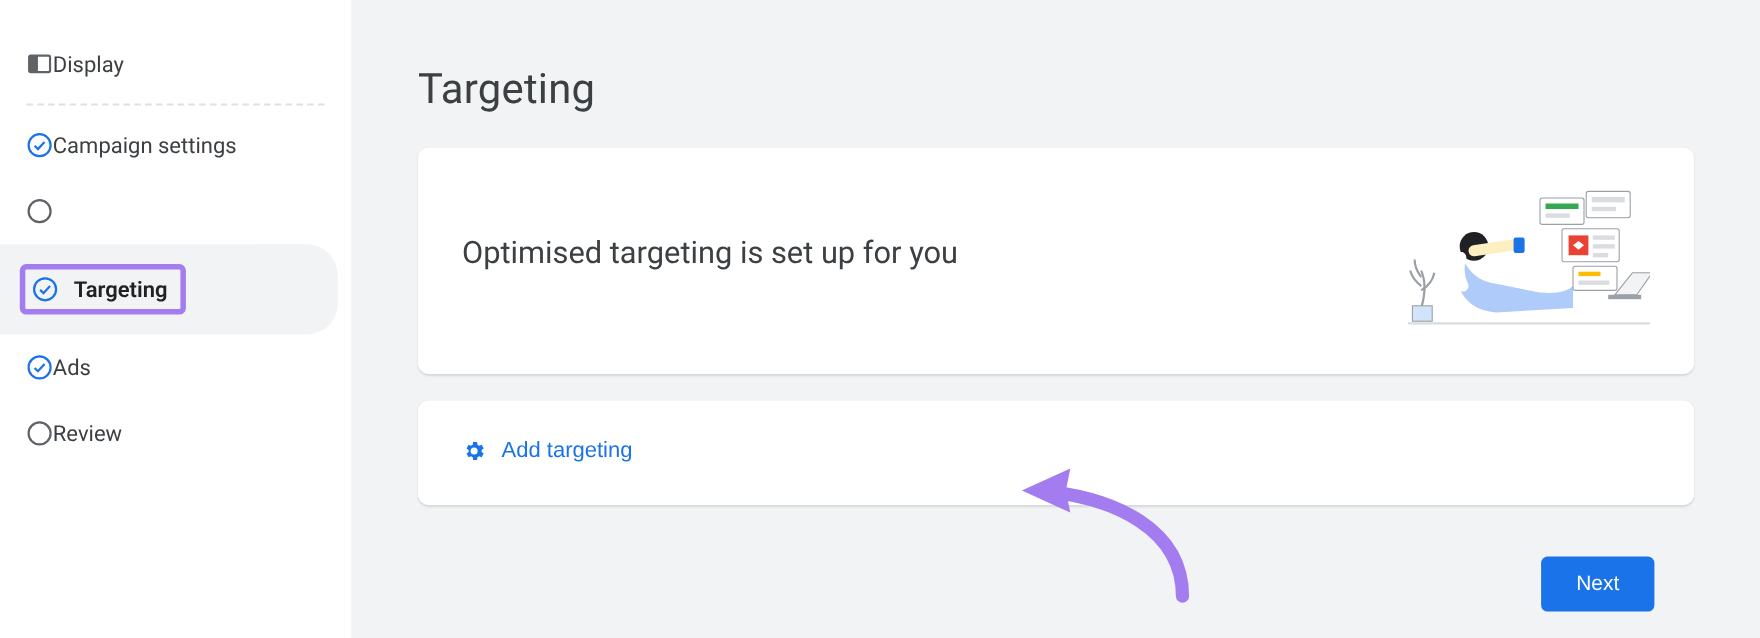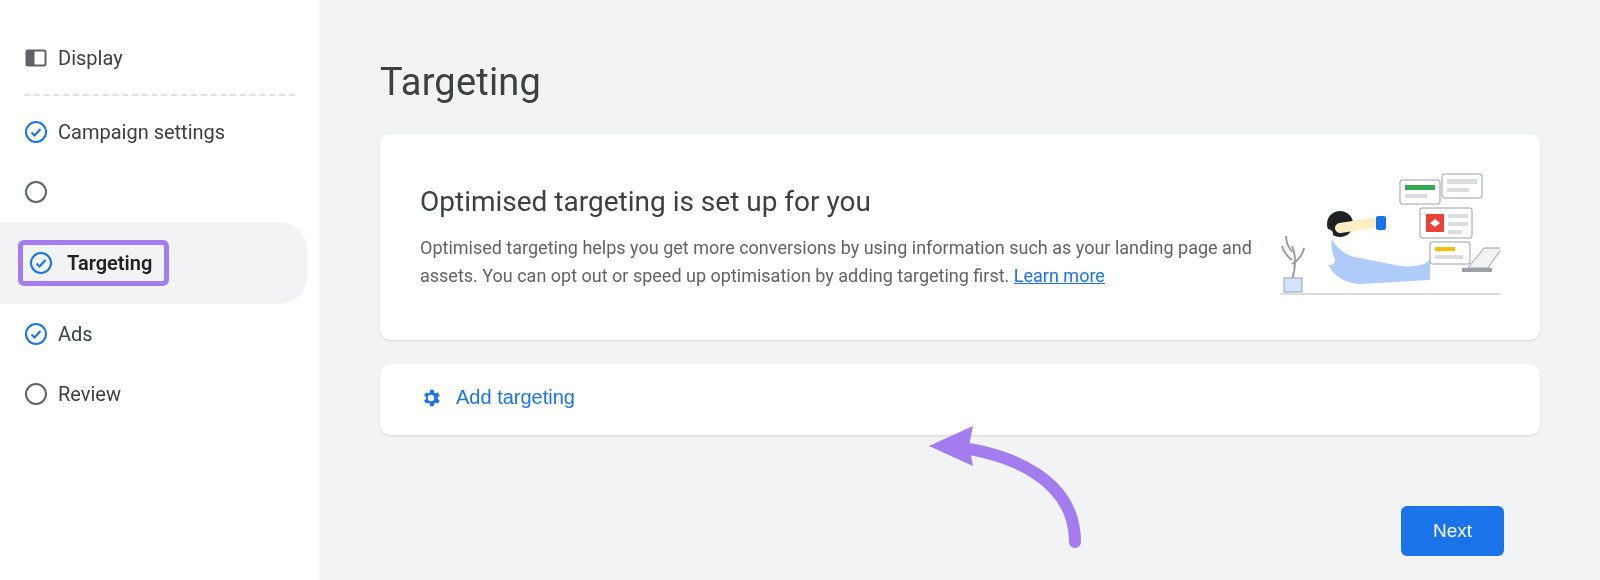--- a/index.html
+++ b/index.html
@@ -1,40 +1,40 @@
 <!DOCTYPE html>
 <html><head>
 <meta charset="utf-8">
 <style>
   * { box-sizing: border-box; margin: 0; padding: 0; }
   html, body { width: 1600px; height: 580px; font-family: "Google Sans", Roboto, Arial, sans-serif; background: #f1f3f4; color: #3c4043; overflow: hidden; }
   .app { display: flex; width: 100%; height: 100%; }
 
   
   .sidebar { width: 320px; background: #fff; padding-top: 28px; border-right: 1px solid rgba(0,0,0,0.04); }
-  .side-item { display: flex; align-items: center; gap: 10px; padding: 18px 24px; font-size: 20px; color: #3c4043; cursor: pointer; border-radius: 0 28px 28px 0; margin-right: 12px; }
+  .side-item { display: flex; align-items: center; gap: 0; padding: 18px 24px; font-size: 20px; color: #3c4043; cursor: pointer; border-radius: 0 28px 28px 0; margin-right: 12px; }
   .side-item .icon { width: 24px; height: 24px; display: inline-flex; align-items: center; justify-content: center; flex: 0 0 24px; }
   .side-divider { border-top: 2px dashed #e0e0e0; margin: 6px 24px 6px 24px; }
   .side-item.active { background: #f1f3f4; }
   .side-item.active .label { font-weight: 600; color: #202124; }
   .side-highlight { border: 5px solid #a37cf0; border-radius: 6px; padding: 6px 12px 6px 6px; margin-left: -6px; display: inline-flex; align-items: center; gap: 14px; }
 
   
   .main { flex: 1; padding: 60px 60px 0 60px; position: relative; }
   .page-title { font-size: 38px; font-weight: 400; color: #3c4043; letter-spacing: .2px; margin-bottom: 30px; font-family: "Google Sans", Roboto, Arial, sans-serif; }
 
   .card { background: #fff; border-radius: 10px; box-shadow: 0 1px 2px rgba(60,64,67,.15); padding: 38px 40px; margin-bottom: 24px; }
   .info-card { display: flex; gap: 13px; align-items: center; }
   .info-text { flex: 1; }
   .info-title { font-size: 28px; font-weight: 400; color: #3c4043; margin-bottom: 16px; }
   .info-desc { font-size: 18px; line-height: 1.55; color: #5f6368; }
   .info-desc a { color: #1a73e8; text-decoration: underline; cursor: pointer; }
   .illus { width: 220px; height: 130px; position: relative; flex: 0 0 220px; }
 
-  .action-card { padding: 22px 40px; }
+  .action-card { padding: 34px 40px; }
   .add-btn { display: inline-flex; align-items: center; gap: 14px; color: #1a73e8; font-size: 20px; cursor: pointer; background: none; border: none; padding: 0; }
   .add-btn .icon { width: 22px; height: 22px; display: inline-flex; }
 
   .next-btn { position: absolute; right: 96px; bottom: 24px; background: #1a73e8; color: #fff; font-size: 19px; padding: 14px 32px; border: none; border-radius: 6px; cursor: pointer; font-weight: 500; margin-left: 30px; }
 
   
   .anno-arrow { position: absolute; left: 605px; top: 422px; pointer-events: none; }
 </style>
 </head>
 <body>
@@ -103,23 +103,20 @@
       <span class="label">Review</span>
     </div>
   </nav>
 
   <main class="main">
     <h1 class="page-title">Targeting</h1>
 
     <div class="card info-card">
       <div class="info-text">
         <div class="info-title">Optimised targeting is set up for you</div>
-        <div class="info-desc">
-          <span>Optimised targeting helps you get more conversions by using information such as your landing page and assets. You can opt out or speed up optimisation by adding targeting first. </span><a>Learn more</a>
-        </div>
       </div>
       <div class="illus">
         <svg viewBox="0 0 220 130" width="220" height="130">
 
           <g stroke="#9aa0a6" stroke-width="2" fill="none">
             <path d="M12 108 q6 -20 0 -34"></path>
             <path d="M12 88 q-8 -6 -10 -14"></path>
             <path d="M12 92 q10 -6 12 -16"></path>
             <path d="M12 80 q-6 -8 -6 -16"></path>
           </g>

